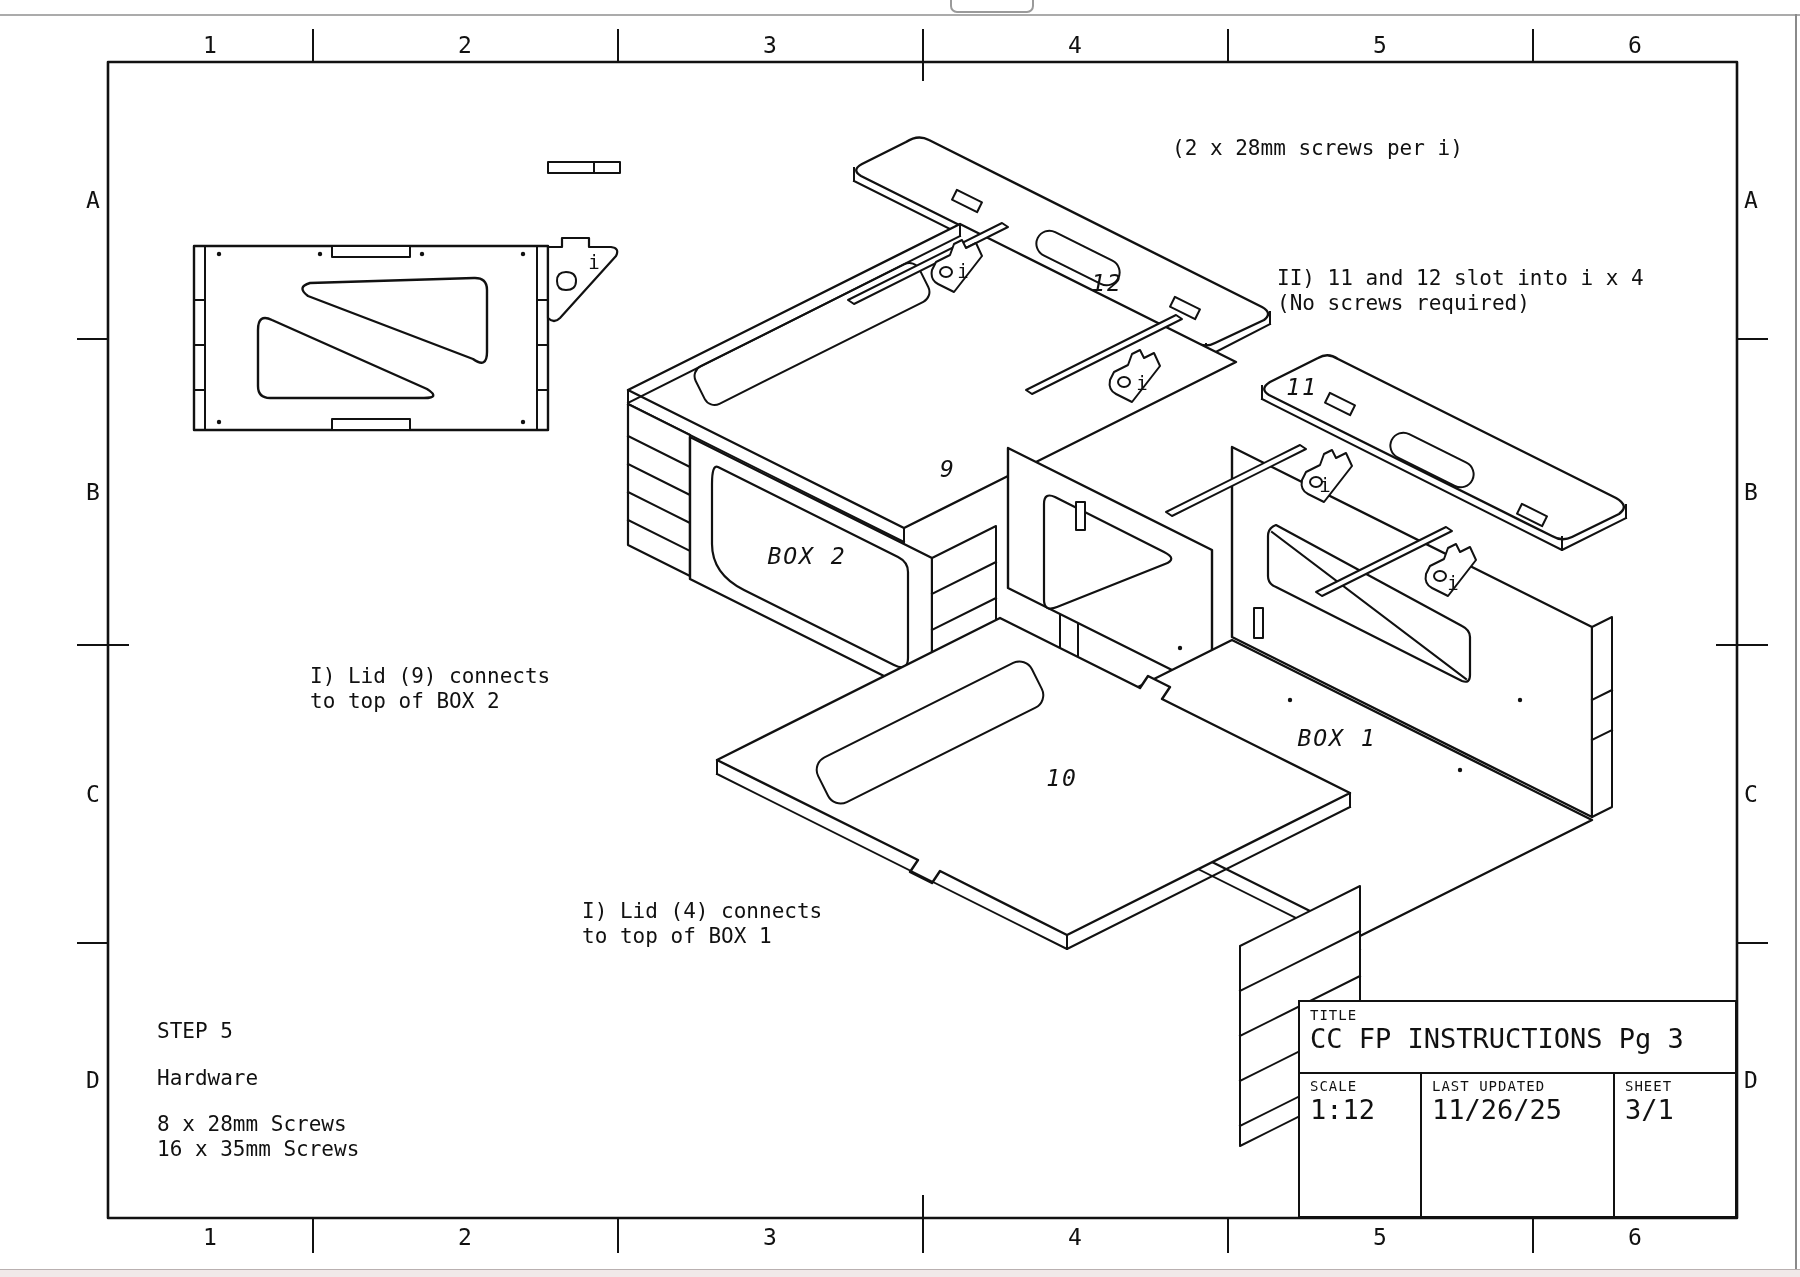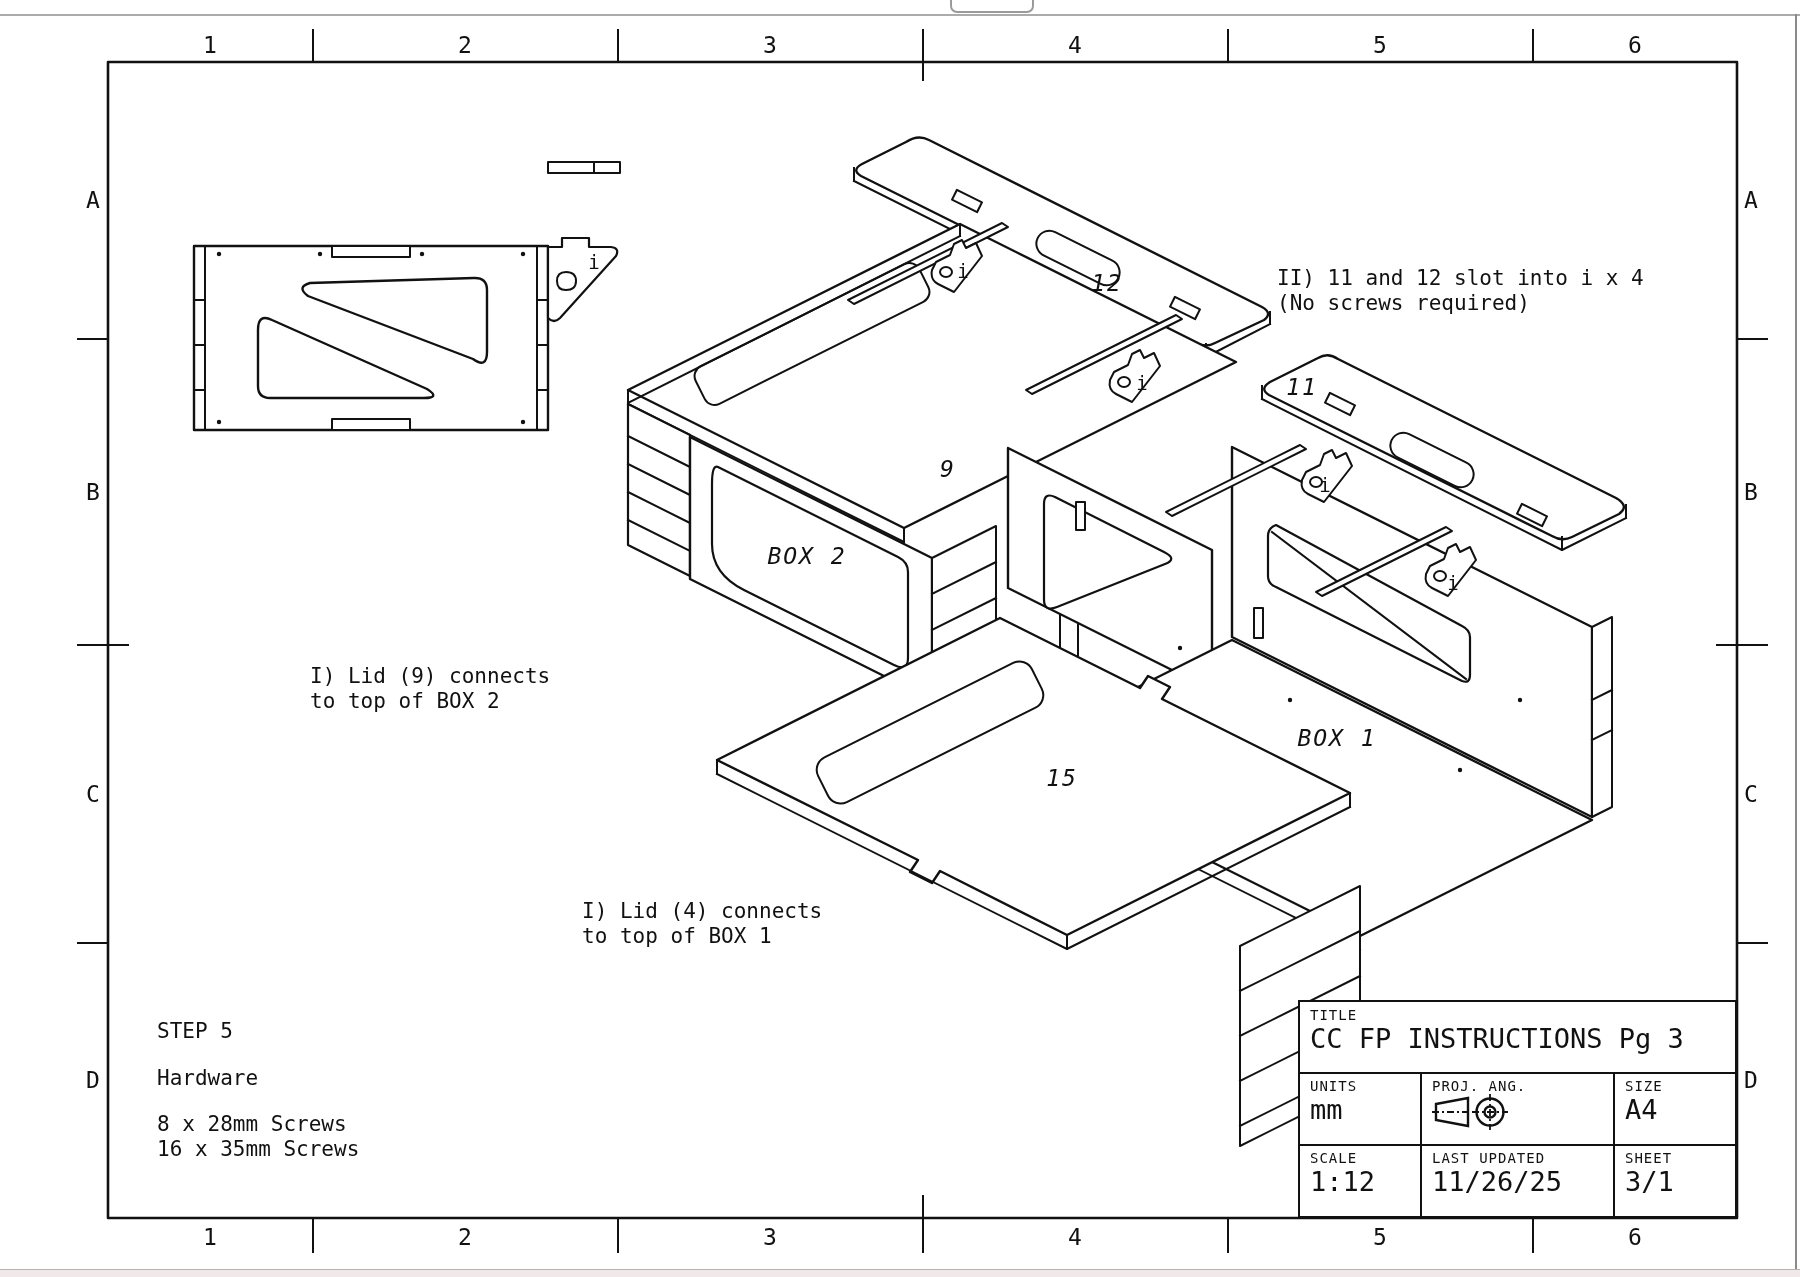--- a/index.html
+++ b/index.html
@@ -194,20 +194,21 @@
 <span class="abs zone" style="left:93px;top:200px">A</span>
 <span class="abs zone" style="left:93px;top:492px">B</span>
 <span class="abs zone" style="left:93px;top:794px">C</span>
 <span class="abs zone" style="left:93px;top:1080px">D</span>
 <span class="abs zone" style="left:1751px;top:200px">A</span>
 <span class="abs zone" style="left:1751px;top:492px">B</span>
 <span class="abs zone" style="left:1751px;top:794px">C</span>
 <span class="abs zone" style="left:1751px;top:1080px">D</span>
 
 <div class="abs note" style="left:1172px;top:136px">
+  <div>(2 x 28mm screws per i)</div>
 </div>
 <div class="abs note" style="left:1277px;top:266px">
   <div>II) 11 and 12 slot into i x 4</div>
   <div>(No screws required)</div>
 </div>
 <div class="abs note" style="left:310px;top:664px">
   <div>I) Lid (9) connects</div>
   <div>to top of BOX 2</div>
 </div>
 <div class="abs note" style="left:582px;top:899px">
@@ -216,55 +217,35 @@
 </div>
 
 <div class="abs note" style="left:157px;top:1019px">STEP 5</div>
 <div class="abs note" style="left:157px;top:1066px">Hardware</div>
 <div class="abs note" style="left:157px;top:1112px">
   <div>8 x 28mm Screws</div>
   <div>16 x 35mm Screws</div>
 </div>
 
 <span class="abs plabel" style="left:948px;top:469px">9</span>
-<span class="abs plabel" style="left:1062px;top:778px">15</span>
+<span class="abs plabel" style="left:1062px;top:778px">10</span>
 <span class="abs plabel" style="left:1302px;top:387px">11</span>
 <span class="abs plabel" style="left:1107px;top:283px">12</span>
 <span class="abs plabel" style="left:807px;top:556px">BOX 2</span>
 <span class="abs plabel" style="left:1337px;top:738px">BOX 1</span>
 <span class="abs ilabel" style="left:594px;top:262px">i</span>
 <span class="abs ilabel" style="left:963px;top:271px">i</span>
 <span class="abs ilabel" style="left:1142px;top:383px">i</span>
 <span class="abs ilabel" style="left:1325px;top:485px">i</span>
 <span class="abs ilabel" style="left:1453px;top:583px">i</span>
 
 <div class="abs" id="title-block">
   <div class="row1">
     <div class="tb-label">TITLE</div>
     <div class="tb-value">CC FP INSTRUCTIONS Pg 3</div>
-  </div>
-  <div class="row">
-    <div class="cell c1">
-      <div class="tb-label">UNITS</div>
-      <div class="tb-value">mm</div>
-    </div>
-    <div class="cell c2">
-      <div class="tb-label">PROJ. ANG.</div>
-      <svg width="86" height="36" viewBox="0 0 86 36" fill="none" stroke="#111" stroke-width="2.4">
-        <path d="M4 10 L36 4 L36 32 L4 26 Z"></path>
-        <path d="M0 18 L41 18" stroke-width="1.8" stroke-dasharray="7 3 2 3"></path>
-        <circle cx="58" cy="18" r="13.5"></circle>
-        <circle cx="58" cy="18" r="5.5"></circle>
-        <path d="M58 0 L58 36 M40 18 L76 18" stroke-width="1.8" stroke-dasharray="7 3 2 3"></path>
-      </svg>
-    </div>
-    <div class="cell c3">
-      <div class="tb-label">SIZE</div>
-      <div class="tb-value">A4</div>
-    </div>
   </div>
   <div class="row">
     <div class="cell c1">
       <div class="tb-label">SCALE</div>
       <div class="tb-value">1:12</div>
     </div>
     <div class="cell c2">
       <div class="tb-label">LAST UPDATED</div>
       <div class="tb-value">11/26/25</div>
     </div>

